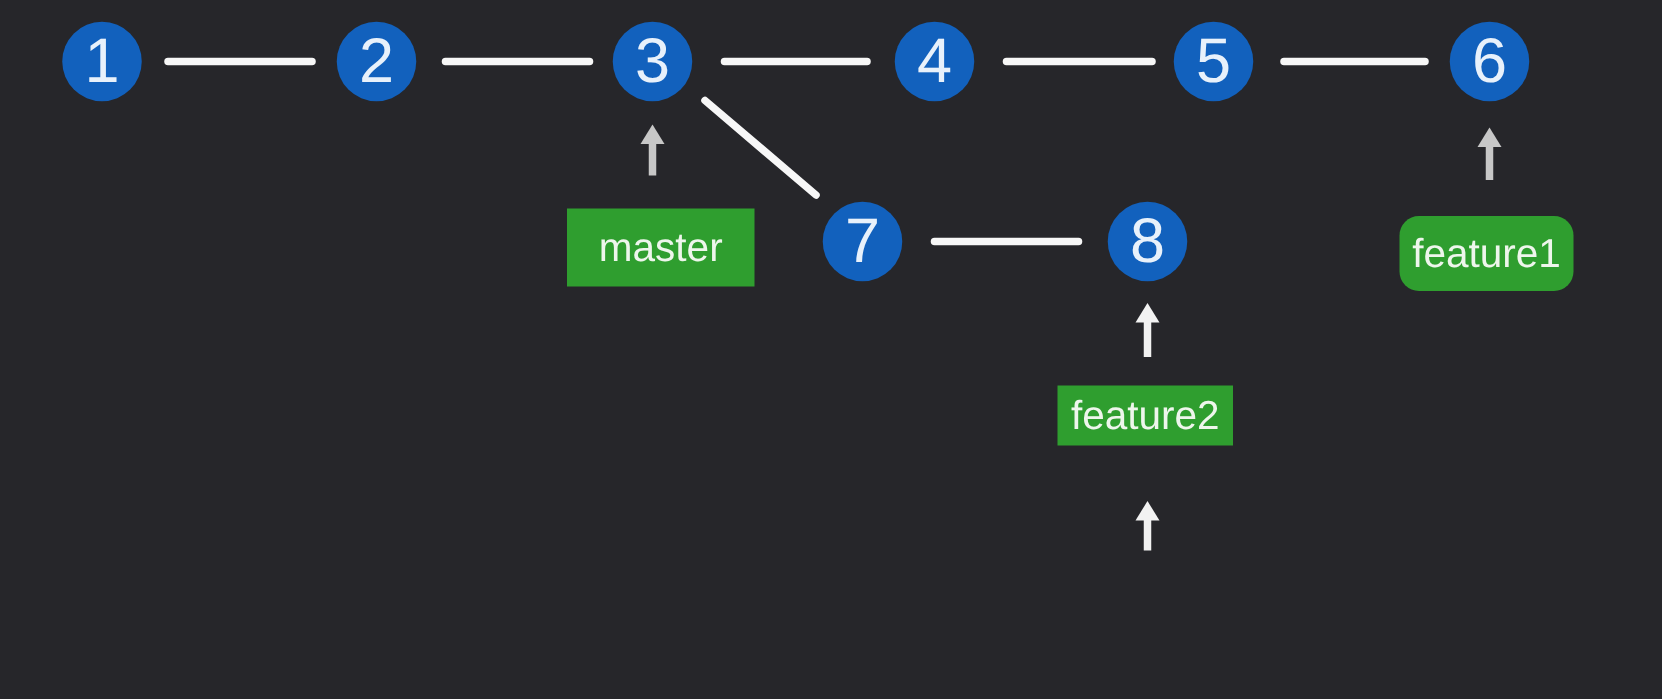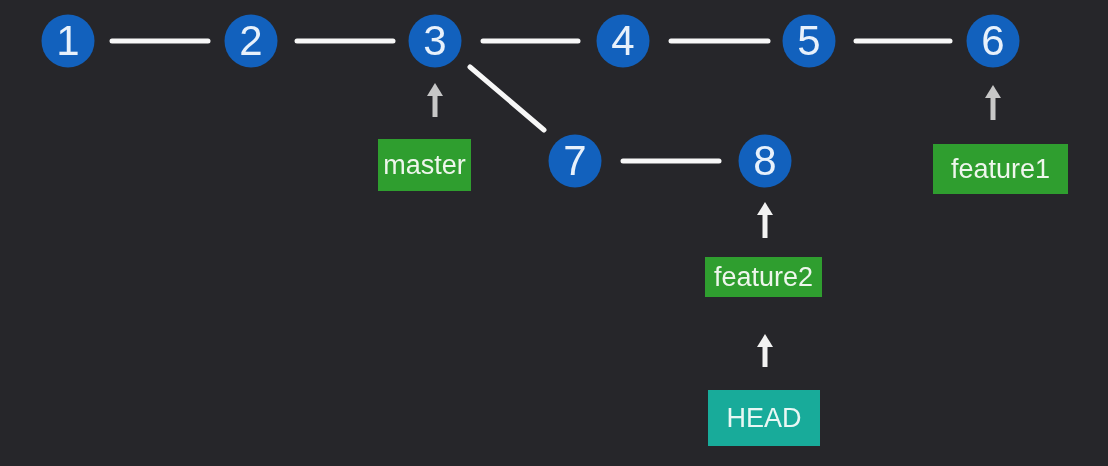--- a/index.html
+++ b/index.html
@@ -102,25 +102,22 @@
   <div class="commit" style="left: 993px; top: 41px;">
     <span class="num">6</span>
   </div>
   <div class="commit" style="left: 575px; top: 161px;">
     <span class="num">7</span>
   </div>
   <div class="commit" style="left: 765px; top: 161px;">
     <span class="num">8</span>
   </div>
 
-  <div class="label branch" style="left: 378px; top: 139px; width: 93px; height: 52px;">
+  <div class="label branch" style="left: 378px; top: 139px; width: 125px; height: 52px;">
     <span>master</span>
   </div>
-  <div class="label branch" style="left: 933px; top: 144px; width: 135px; height: 50px;">
+  <div class="label branch" style="left: 933px; top: 144px; width: 116px; height: 50px; border-radius: 13px;">
     <span>feature1</span>
   </div>
   <div class="label branch" style="left: 705px; top: 257px; width: 117px; height: 40px;">
     <span>feature2</span>
   </div>
-  <div class="label head" style="left: 708px; top: 390px; width: 112px; height: 56px;">
-    <span>HEAD</span>
-  </div>
 </div>
 
 </body></html>

